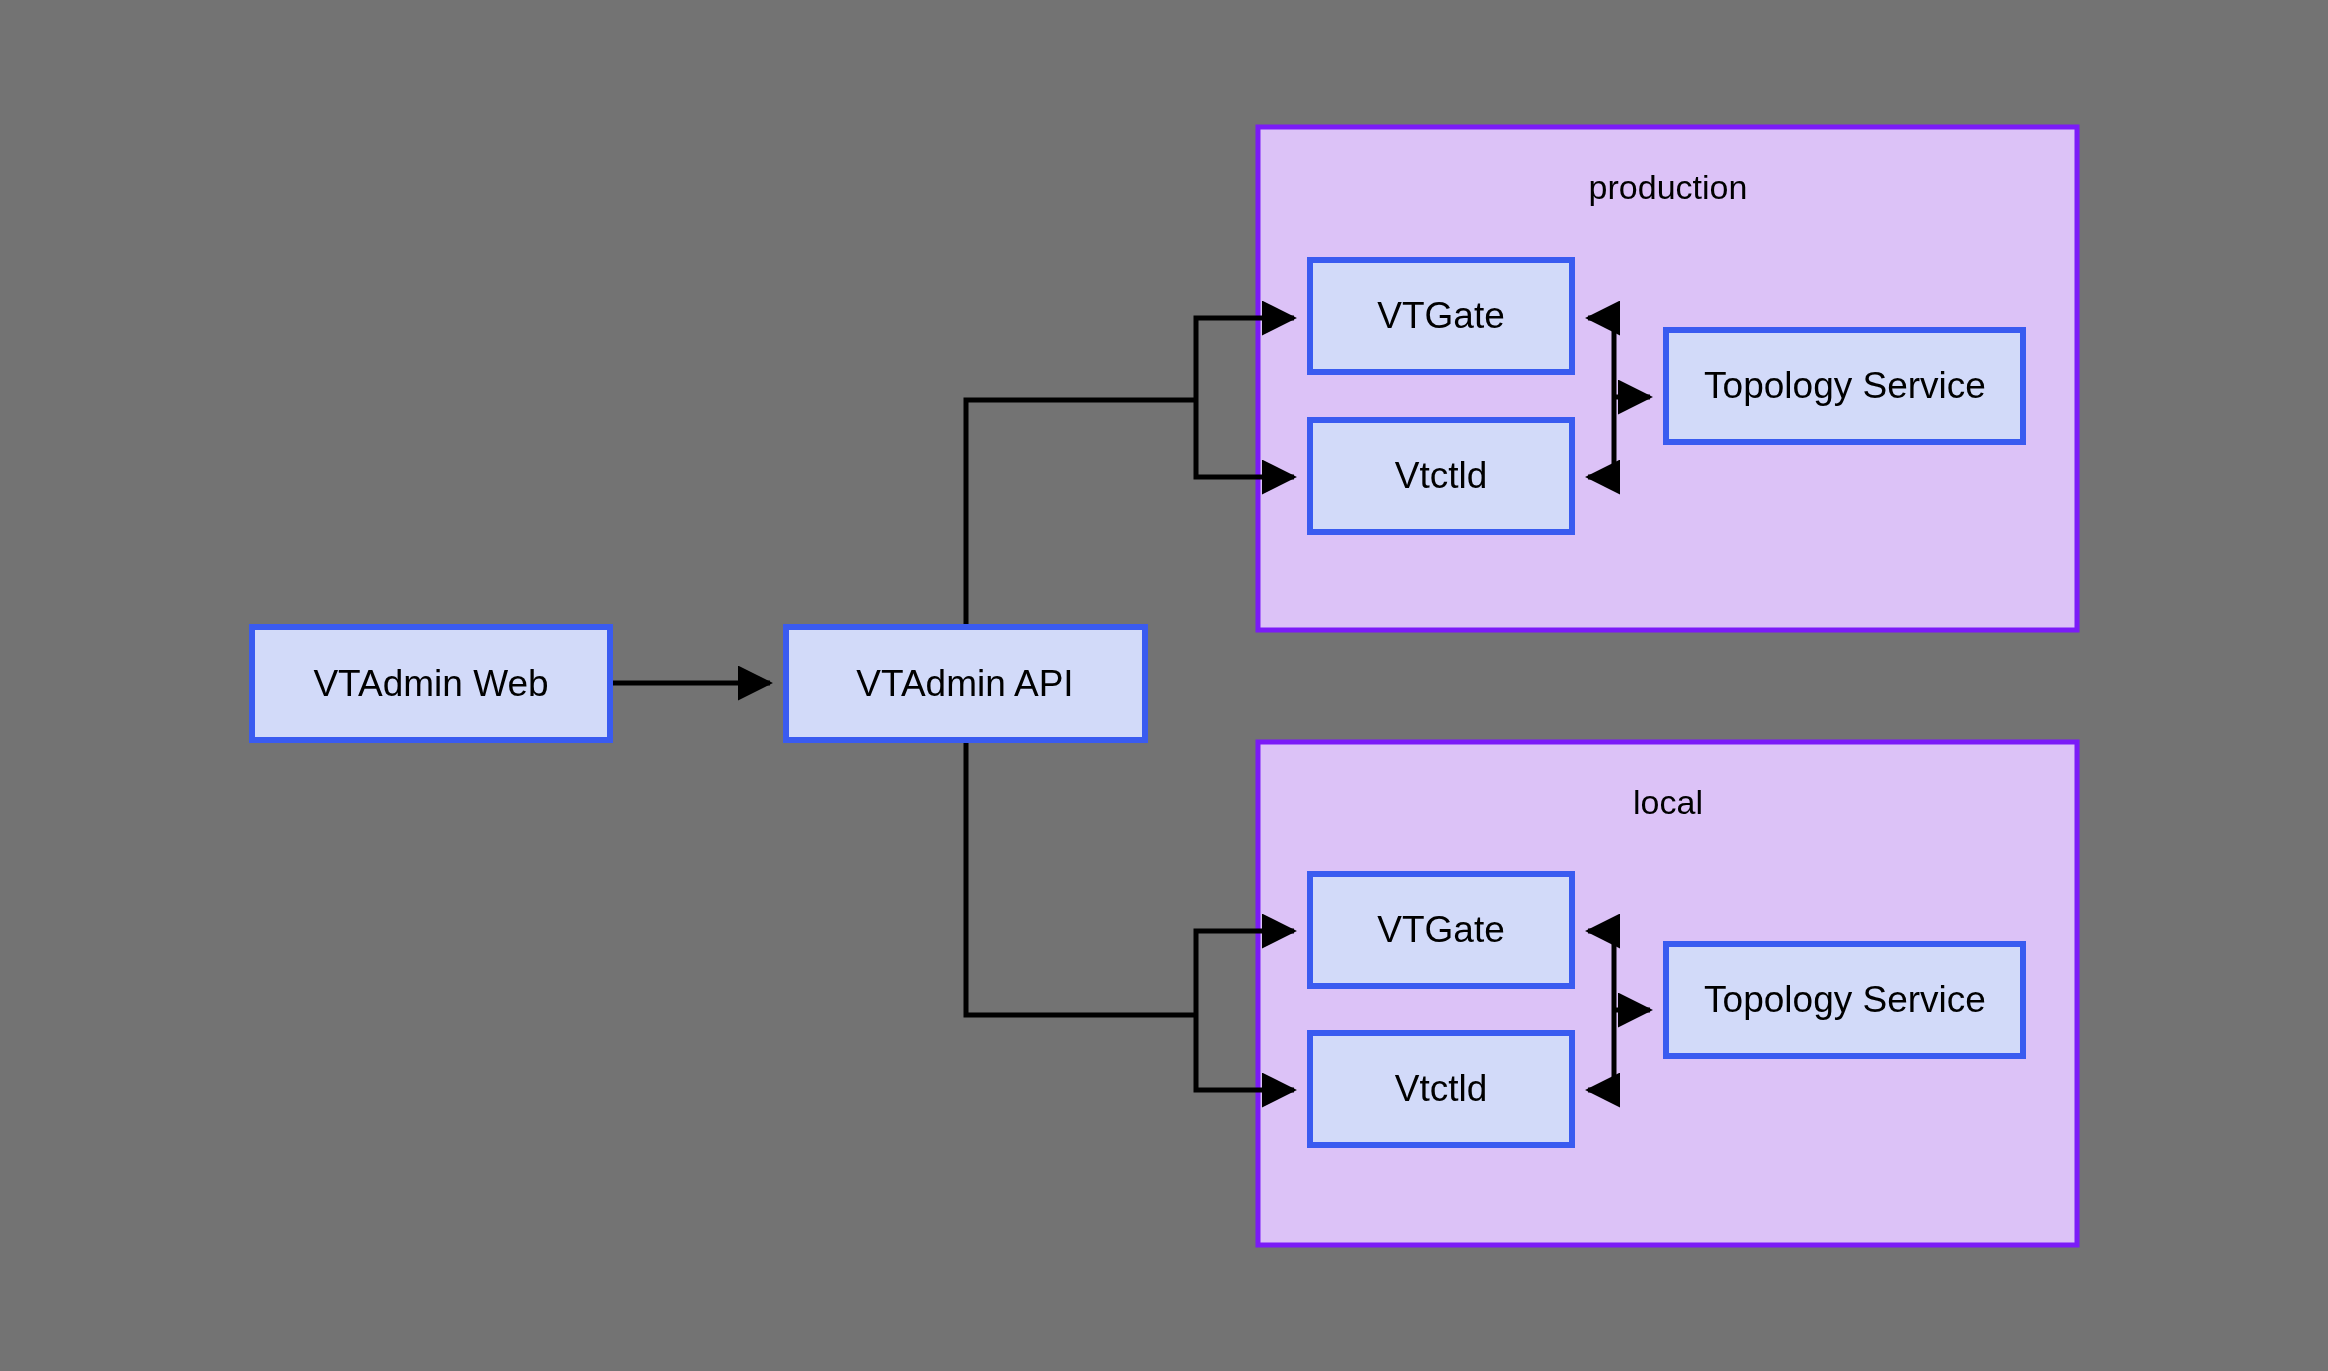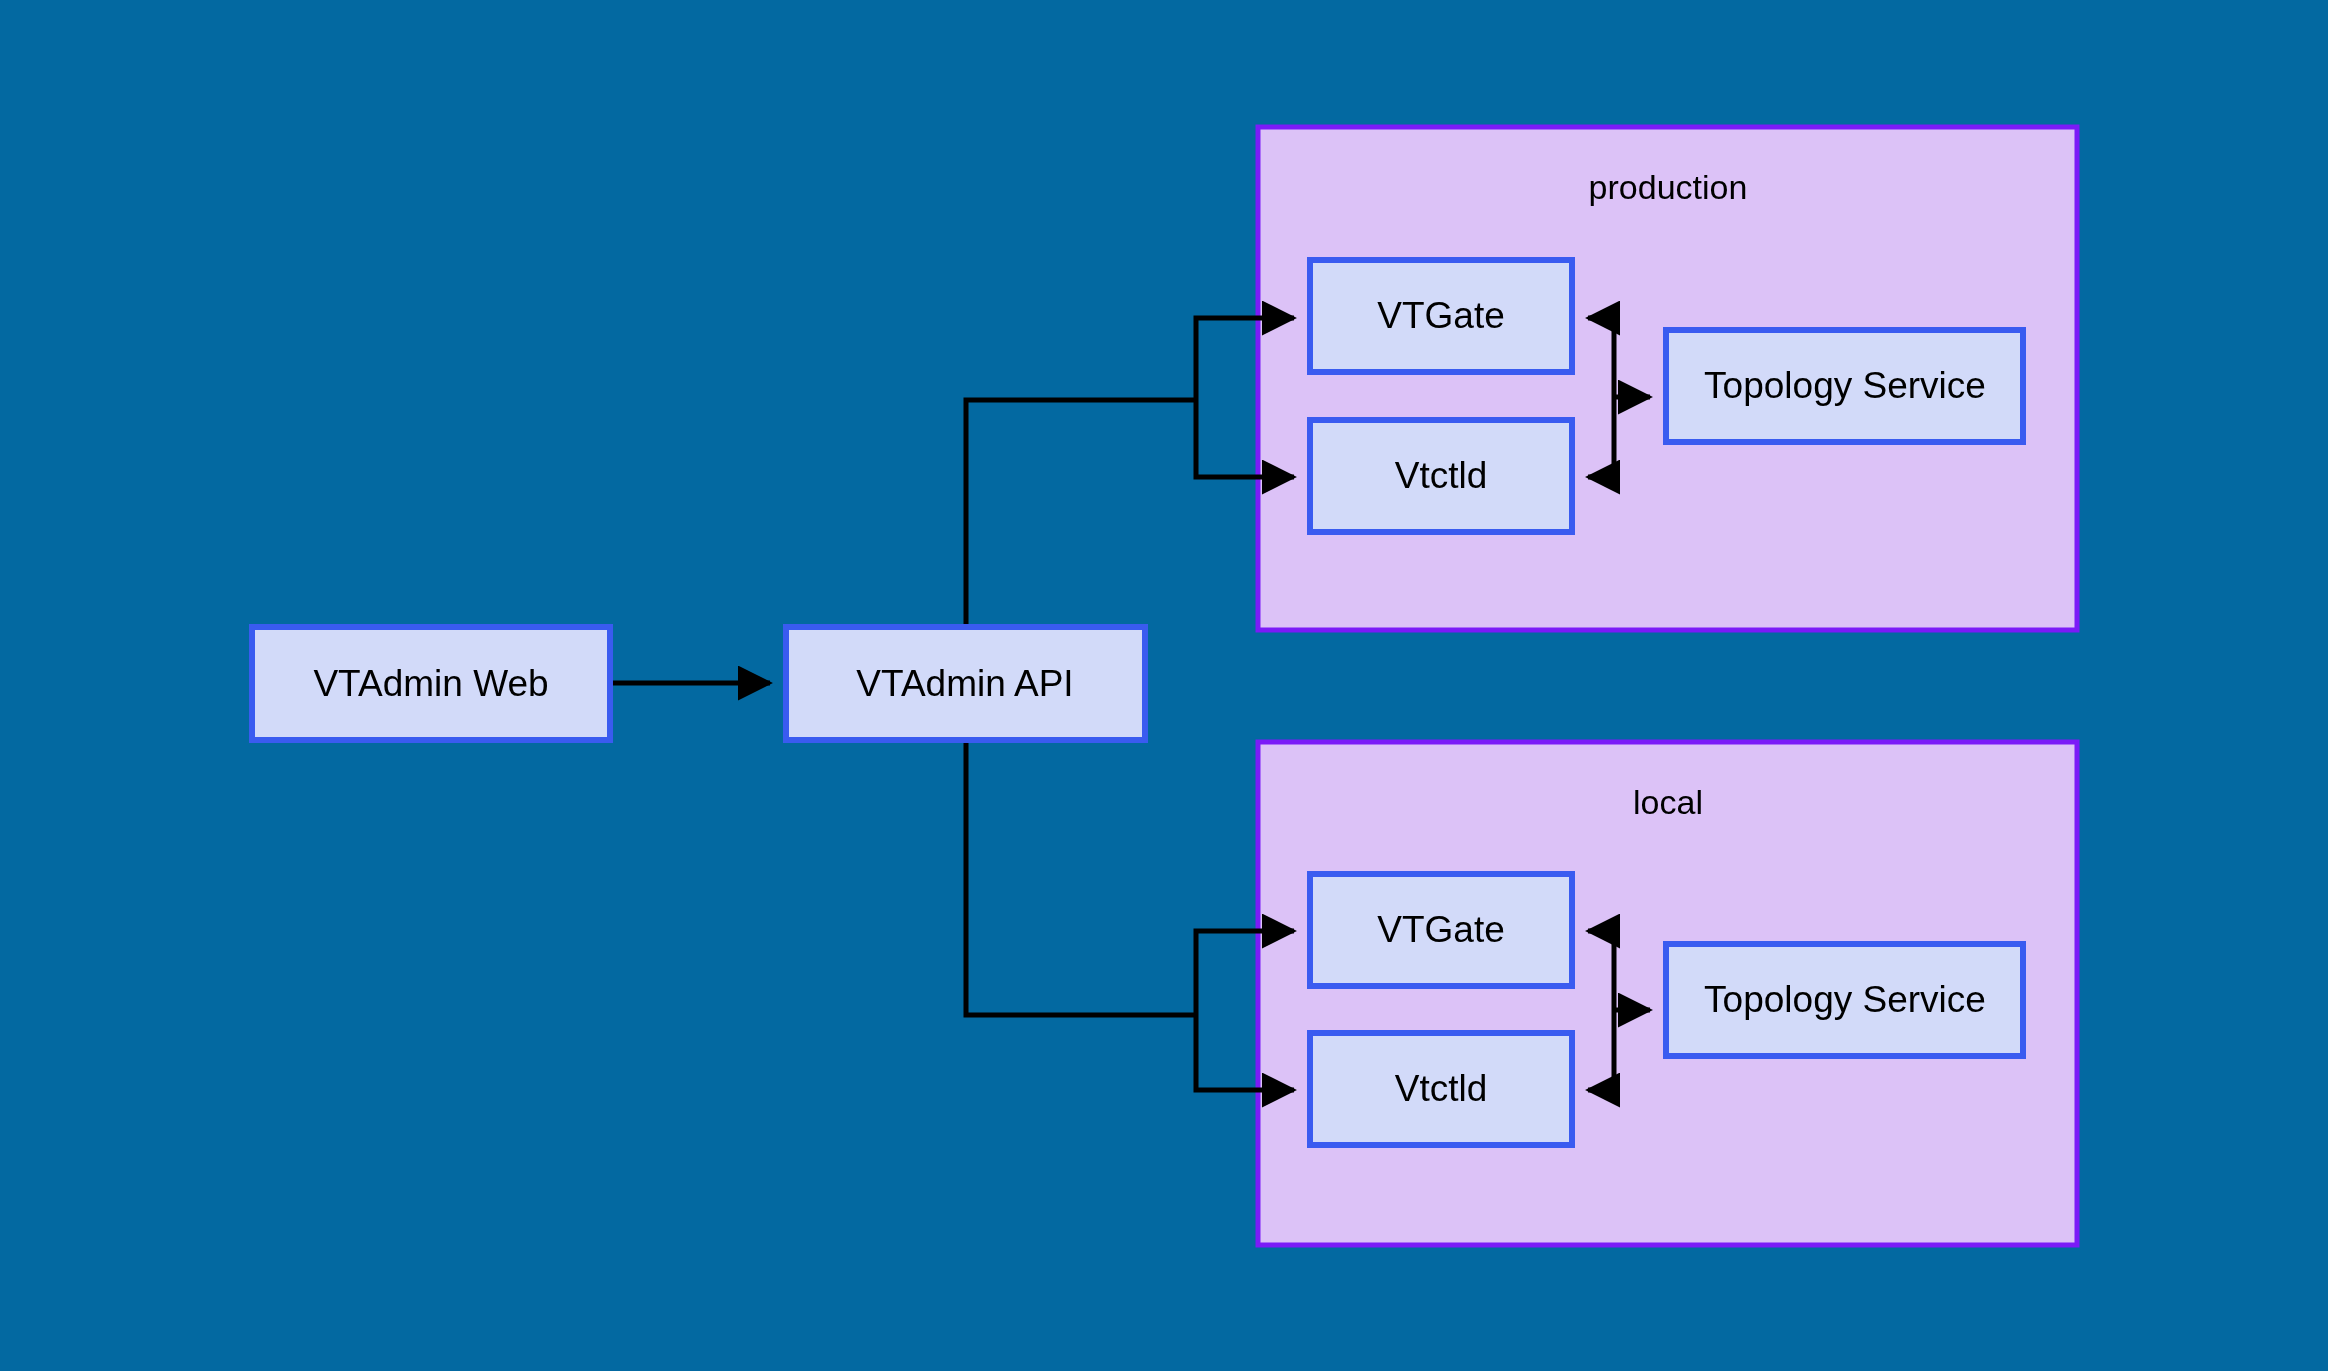--- a/index.html
+++ b/index.html
@@ -8,21 +8,21 @@
     padding: 0;
     background: #ffffff;
   }
   body {
     font-family: "Liberation Sans", sans-serif;
   }
   #canvas {
     position: relative;
     width: 2328px;
     height: 1371px;
-    background: #0369a1;
+    background: #737373;
     overflow: hidden;
   }
   #diagram-svg {
     position: absolute;
     left: 0;
     top: 0;
     width: 2328px;
     height: 1371px;
     display: block;
   }

